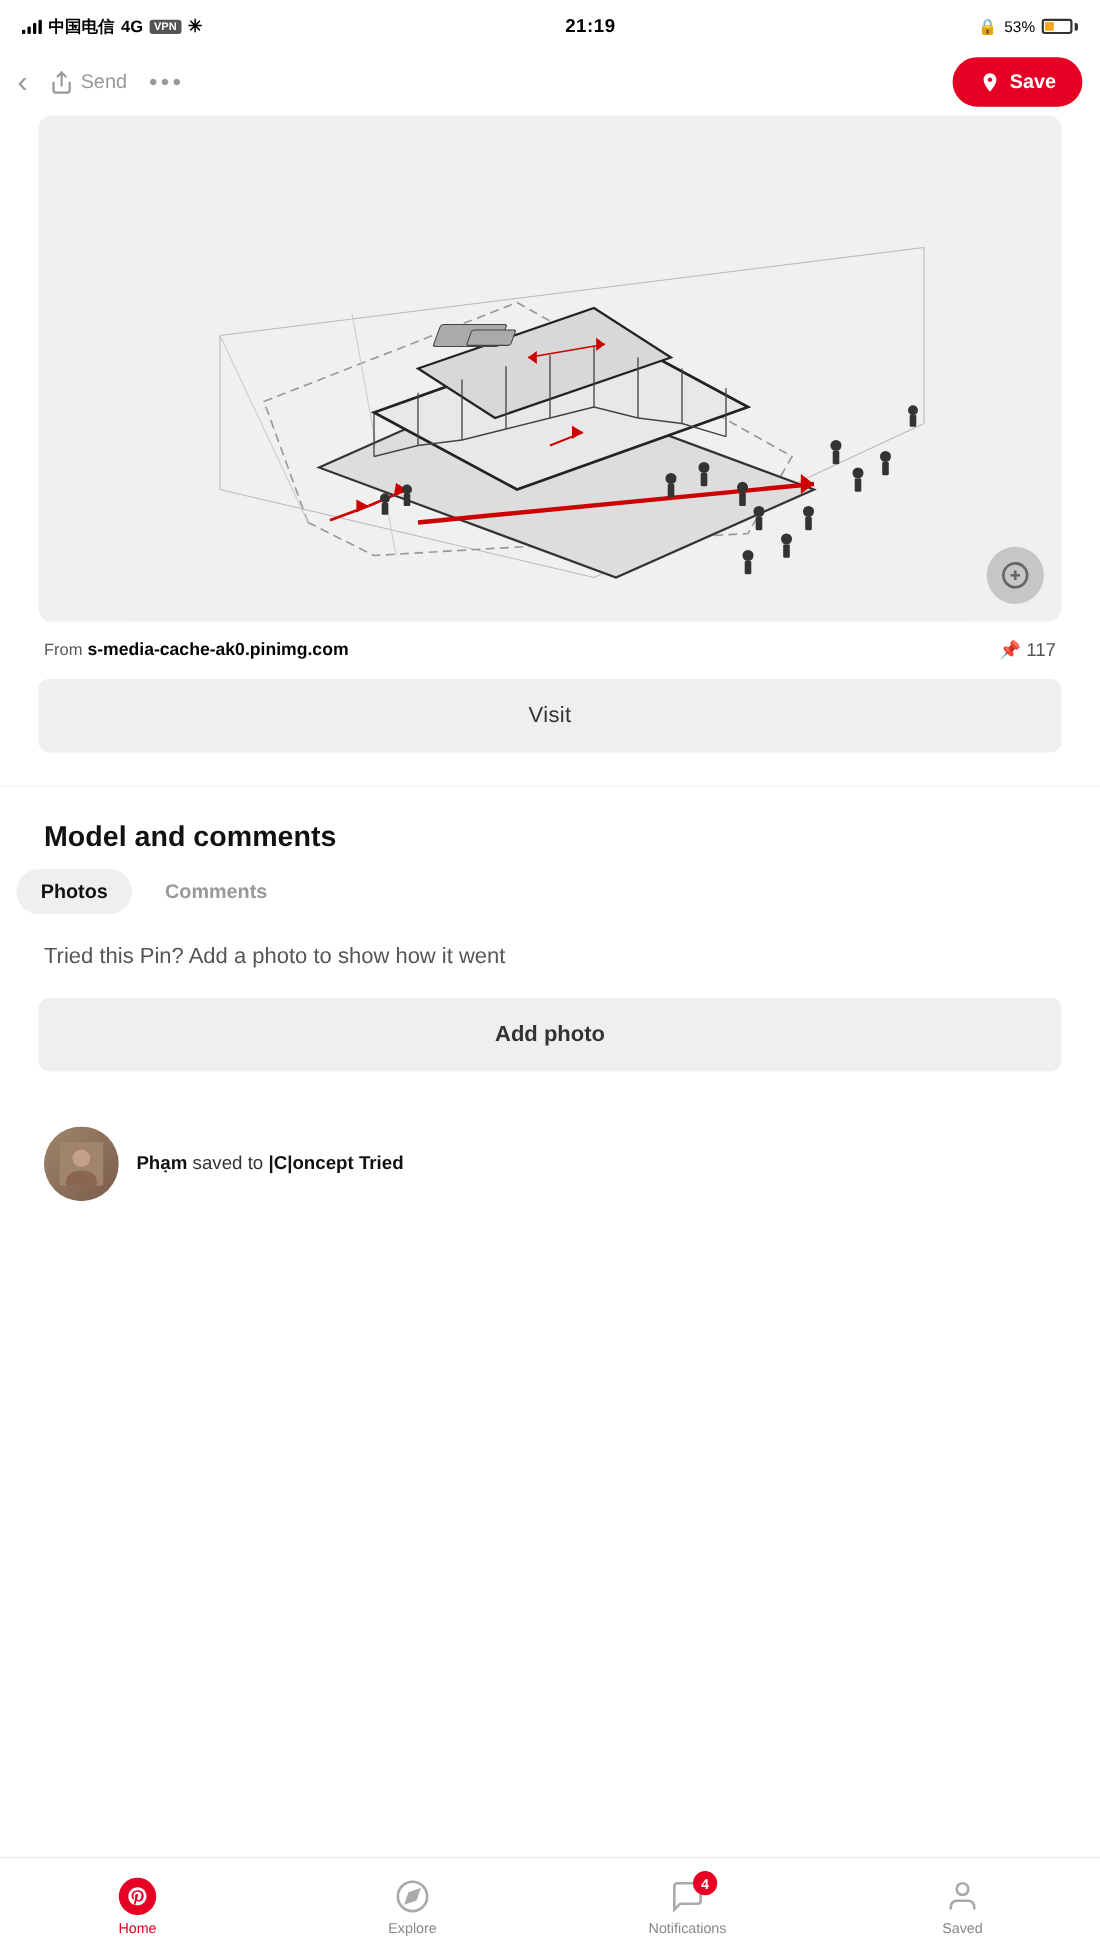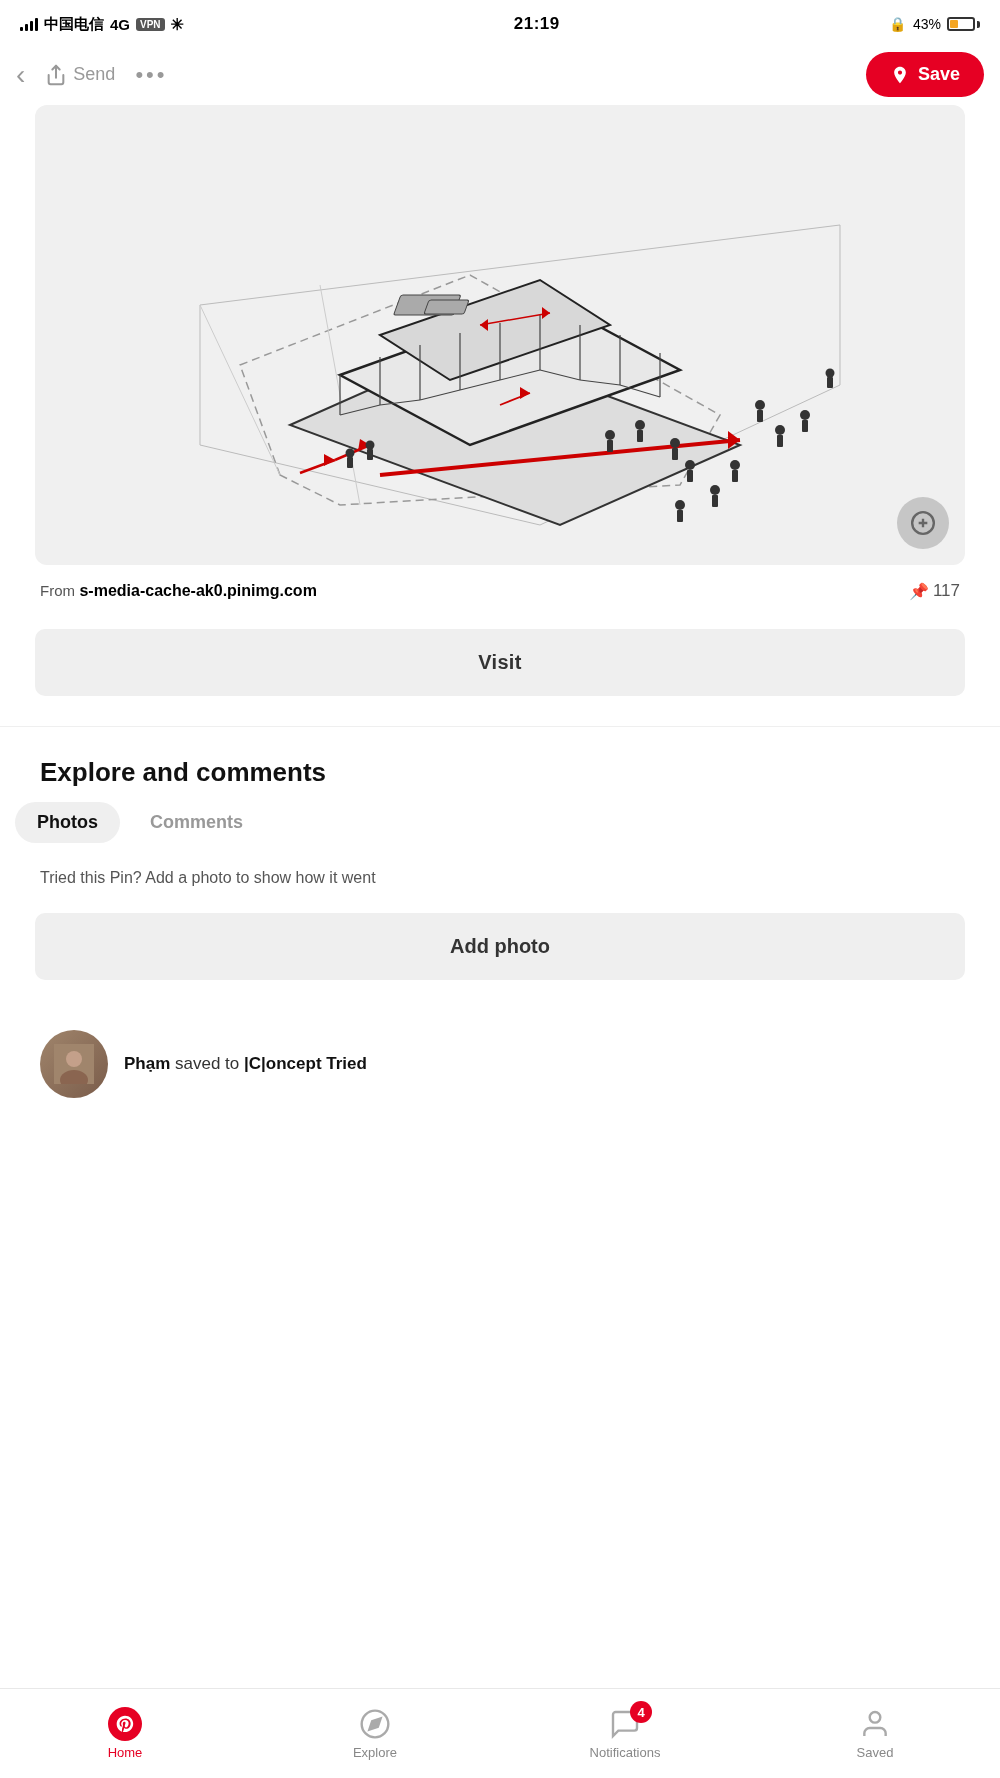--- a/index.html
+++ b/index.html
@@ -176,27 +176,27 @@
     .save-count {
       display: flex;
       align-items: center;
       gap: 4px;
       font-size: 17px;
       color: #555;
     }
 
     
     .visit-button {
-      margin: 12px 35px 20px;
+      margin: 0 35px 20px;
       background: #efefef;
       border: none;
       border-radius: 10px;
       padding: 22px;
       font-size: 20px;
-      font-weight: 700;
+      font-weight: 400;
       color: #333;
       width: calc(100% - 70px);
       cursor: pointer;
       letter-spacing: 0.3px;
     }
 
     
     .divider {
       height: 1px;
       background: #efefef;
@@ -227,21 +227,21 @@
     .tab-pill.active {
       background: #efefef;
       color: #111;
     }
     .tab-pill.inactive {
       background: transparent;
       color: #999;
     }
     .try-pin-text {
       padding: 4px 40px 24px;
-      font-size: 16px;
+      font-size: 20px;
       color: #555;
       line-height: 1.4;
     }
 
     
     .add-photo-button {
       margin: 0 35px 30px;
       background: #efefef;
       border: none;
       border-radius: 10px;
@@ -399,21 +399,21 @@
       <div class="signal-bar" style="height:13px;"></div>
     </div>
     <span style="font-size:15px;font-weight:600;">中国电信</span>
     <span style="font-size:15px;font-weight:600;">4G</span>
     <span class="vpn-badge">VPN</span>
     <span style="font-size:16px;">✳</span>
   </div>
   <div class="status-center">21:19</div>
   <div class="status-right">
     <span style="font-size:14px;">🔒</span>
-    <span style="font-size:14px;font-weight:500;">43%</span>
+    <span style="font-size:14px;font-weight:500;">53%</span>
     <div class="battery">
       <div class="battery-body">
         <div class="battery-fill"></div>
       </div>
       <div class="battery-tip"></div>
     </div>
   </div>
 </div>
 
 
@@ -578,21 +578,21 @@
 </div>
 
 
 <button class="visit-button">
   <span>Visit</span>
 </button>
 
 <div class="divider"></div>
 
 
-<div class="section-title">Explore and comments</div>
+<div class="section-title">Model and comments</div>
 
 <div class="tabs-row">
   <button class="tab-pill active">
     <span>Photos</span>
   </button>
   <button class="tab-pill inactive">
     <span>Comments</span>
   </button>
 </div>
 

